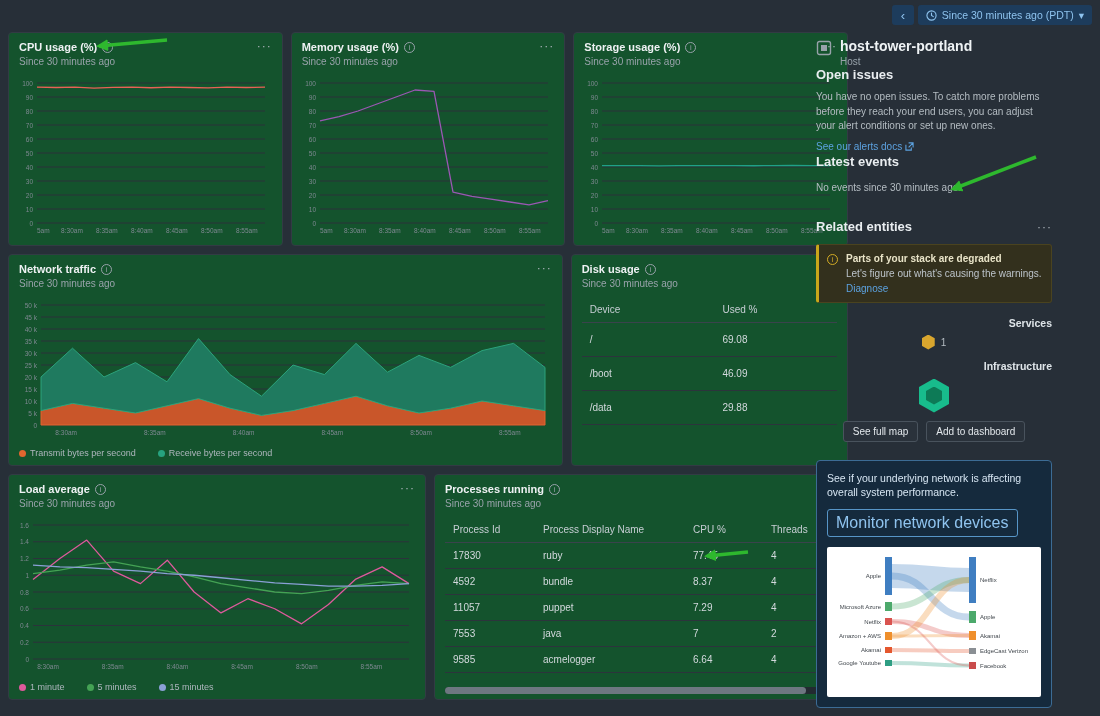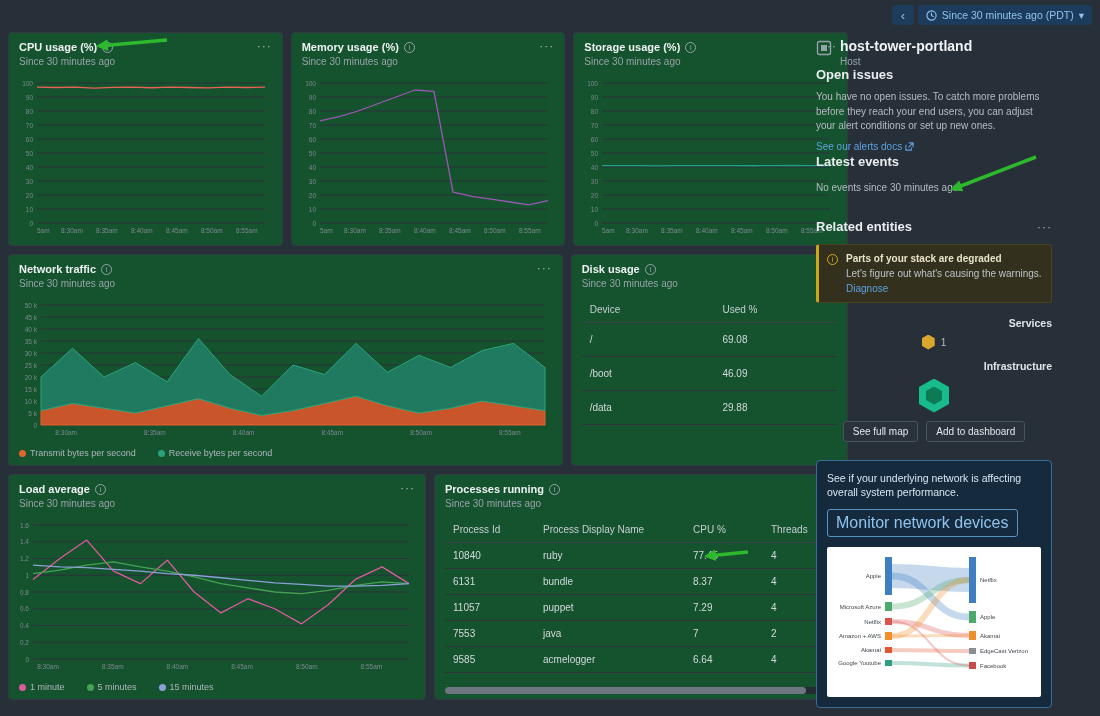--- a/index.html
+++ b/index.html
@@ -427,27 +427,27 @@
               <thead>
                 <tr>
                   <th>Process Id</th>
                   <th>Process Display Name</th>
                   <th>CPU %</th>
                   <th>Threads</th>
                 </tr>
               </thead>
               <tbody>
                 <tr>
-                  <td>10840</td>
+                  <td>17830</td>
                   <td>ruby</td>
                   <td>77.45</td>
                   <td>4</td>
                 </tr>
                 <tr>
-                  <td>6131</td>
+                  <td>4592</td>
                   <td>bundle</td>
                   <td>8.37</td>
                   <td>4</td>
                 </tr>
                 <tr>
                   <td>11057</td>
                   <td>puppet</td>
                   <td>7.29</td>
                   <td>4</td>
                 </tr>

